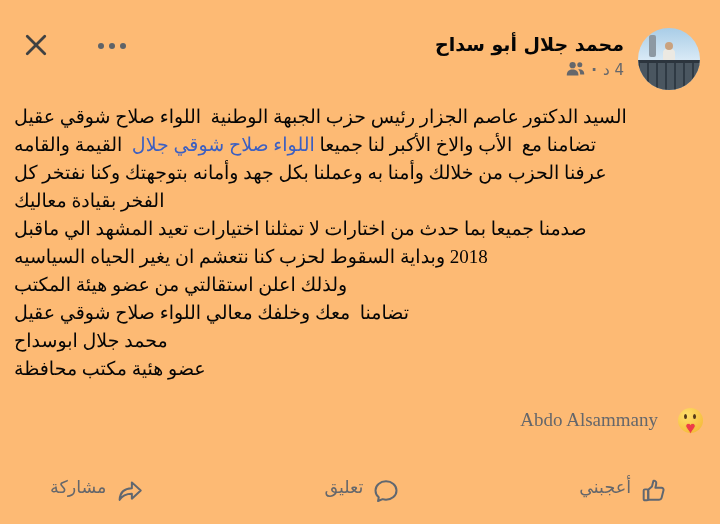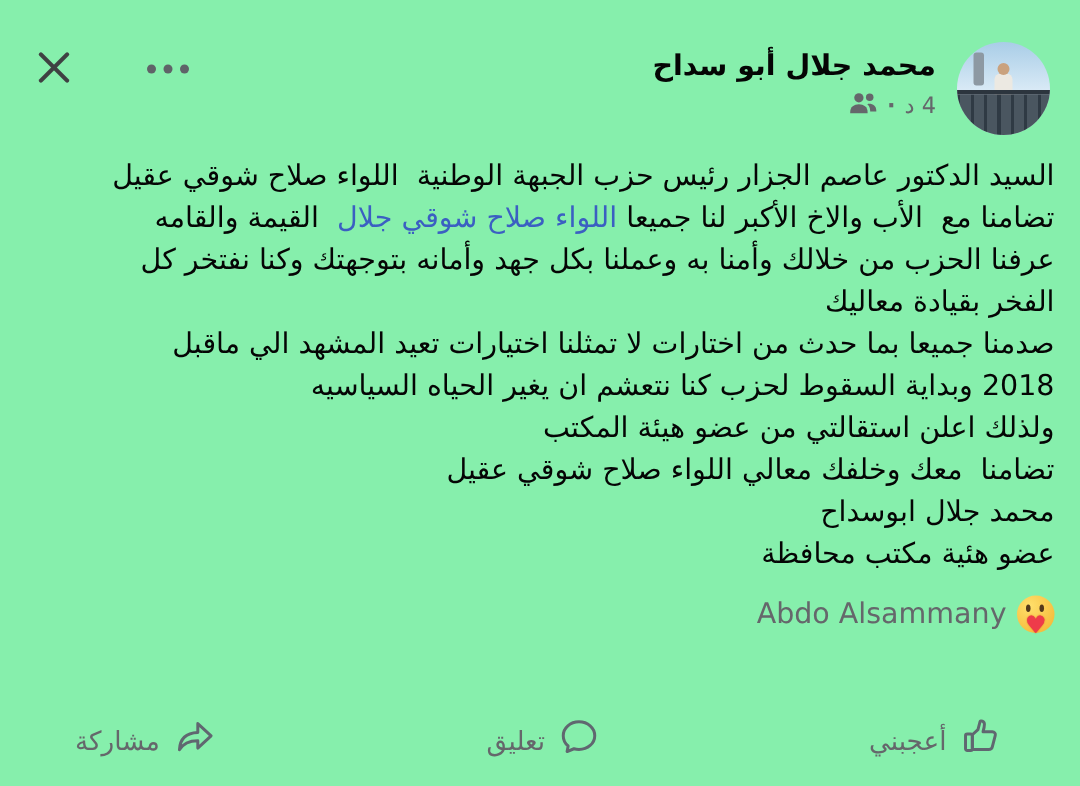--- a/index.html
+++ b/index.html
@@ -1,19 +1,19 @@
 <!DOCTYPE html>
 <html lang="ar"><head>
 <meta charset="utf-8">
 <style>
   html,body{margin:0;padding:0;}
   .screen{
     position:relative;
     width:720px;height:524px;
-    background:#86efac;
+    background:#fdba74;
     font-family:"DejaVu Sans",sans-serif;
     overflow:hidden;
   }
 
   
   .close-btn{
     position:absolute;left:20px;top:29px;
     width:32px;height:32px;border:none;background:none;padding:2px;cursor:pointer;
   }
   .more-btn{
@@ -50,29 +50,29 @@
   .author-name{font-size:19px;font-weight:bold;color:#050505;line-height:1.25;white-space:nowrap;}
   .meta{
     direction:rtl;display:flex;align-items:center;gap:6px;
     color:#65676b;font-size:15px;margin-top:4px;
   }
   .meta .dot-sep{font-weight:bold;}
 
   
   .post-body{
     position:absolute;top:103px;right:17px;left:14px;
-    direction:rtl;text-align:right;
-    color:#050505;font-size:19px;line-height:28px;
+    direction:rtl;text-align:left;
+    color:#050505;font-size:19px;line-height:28px;font-family:Liberation Serif, serif;
   }
   .post-line{white-space:pre;}
   .mention{color:#3b5fc2;cursor:pointer;}
 
   .signature-row{
-    margin-top:12px;
-    direction:ltr;display:flex;justify-content:flex-end;align-items:center;gap:7px;
+    margin-top:23px;
+    direction:ltr;display:flex;justify-content:flex-end;align-items:center;gap:20px;
     color:#65676b;font-size:19px;
   }
   .care{
     width:25px;height:25px;border-radius:50%;position:relative;display:inline-block;
     background:radial-gradient(circle at 35% 28%,#ffdf6b,#f6be3f 75%,#eaa931);
   }
   .care::before{
     content:"";position:absolute;top:6px;left:6px;width:3px;height:5px;border-radius:50%;
     background:#54381a;box-shadow:9px 0 0 #54381a;
   }
@@ -81,21 +81,21 @@
     color:#ee3b4a;font-size:16px;line-height:16px;text-shadow:0 0 1px #d22;
   }
 
   
   .action-bar{
     position:absolute;left:0;right:0;top:466px;height:50px;
     display:flex;align-items:center;justify-content:space-between;
     padding:0 44px;
   }
   .action{
-    display:flex;align-items:flex-end;gap:9px;
+    display:flex;align-items:flex-start;gap:9px;
     border:none;background:none;cursor:pointer;
     color:#65676b;font-size:17.5px;font-family:"DejaVu Sans",sans-serif;
   }
   .action svg{display:block;}
 </style>
 </head>
 <body>
 
 <div class="screen">
 

